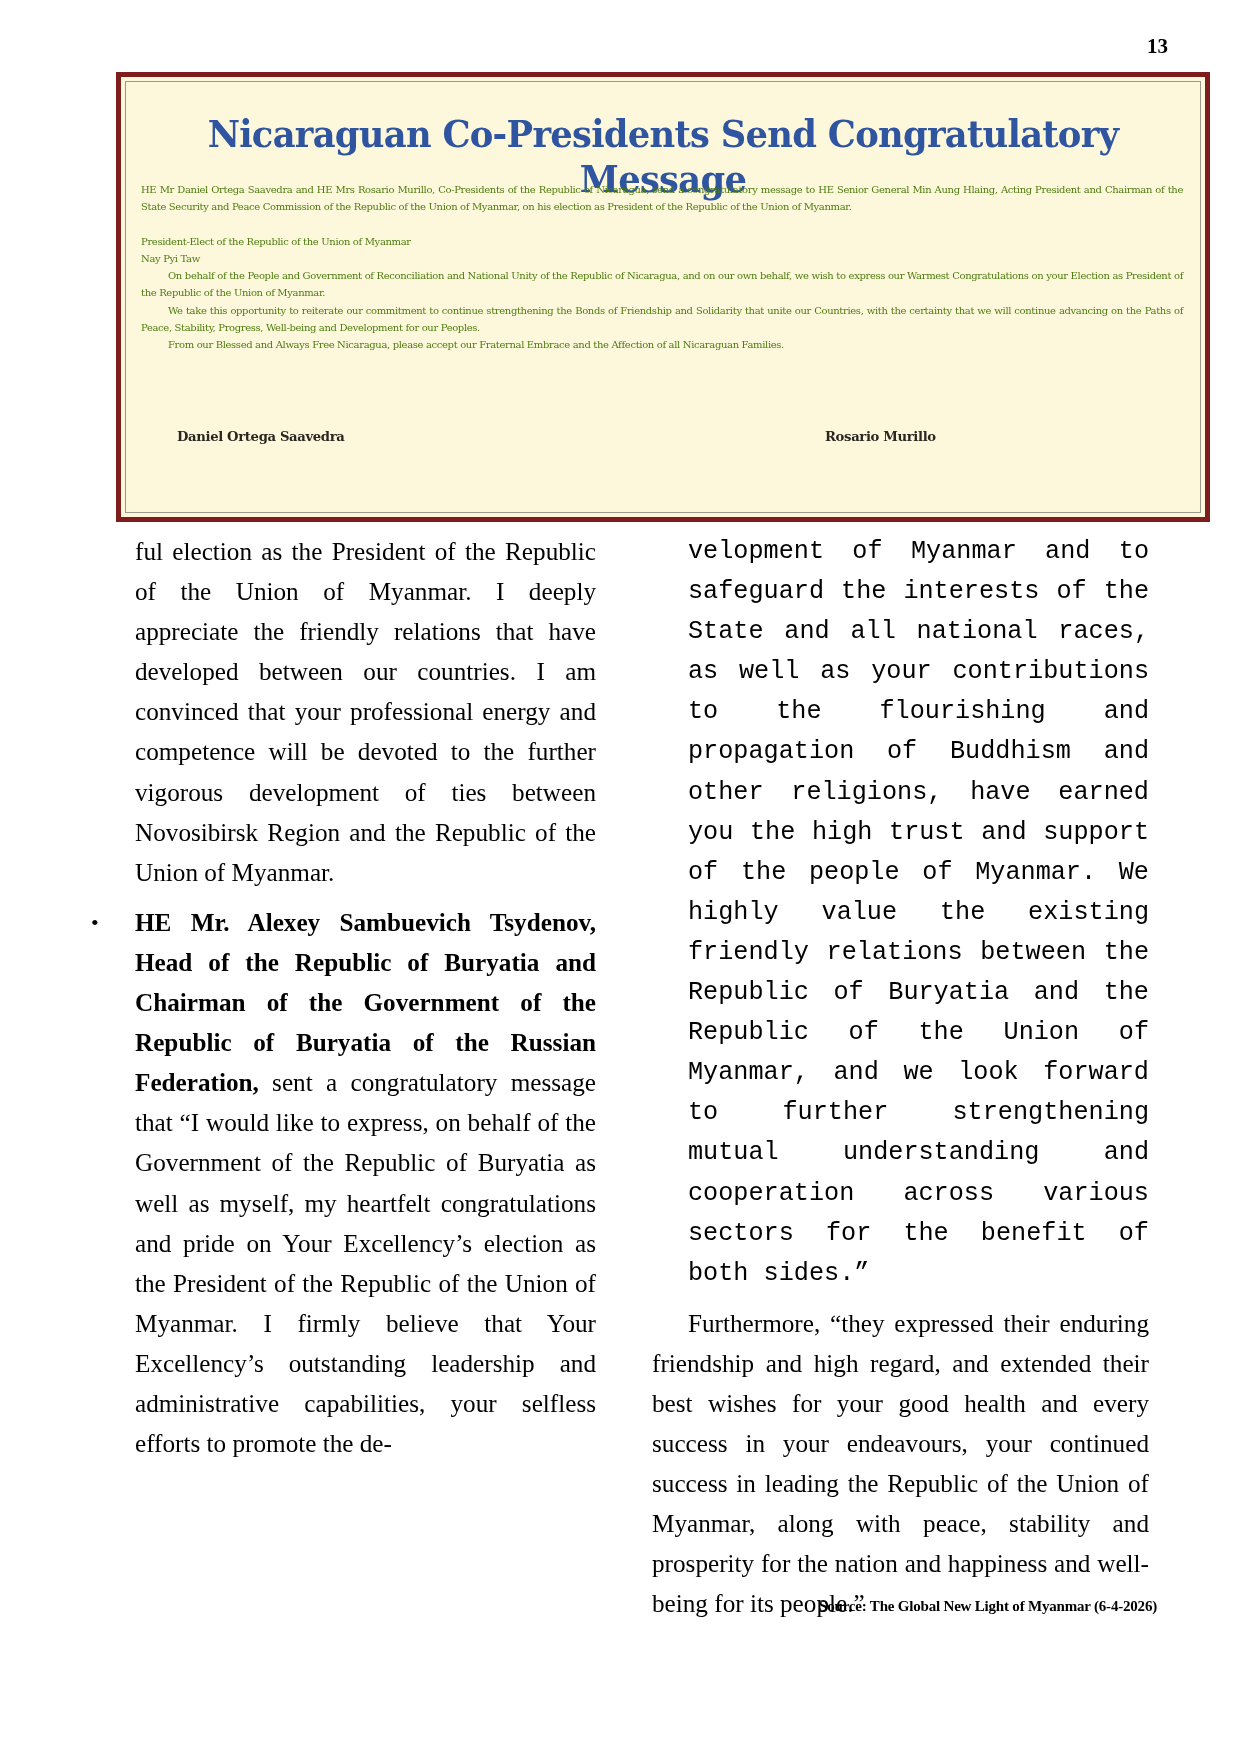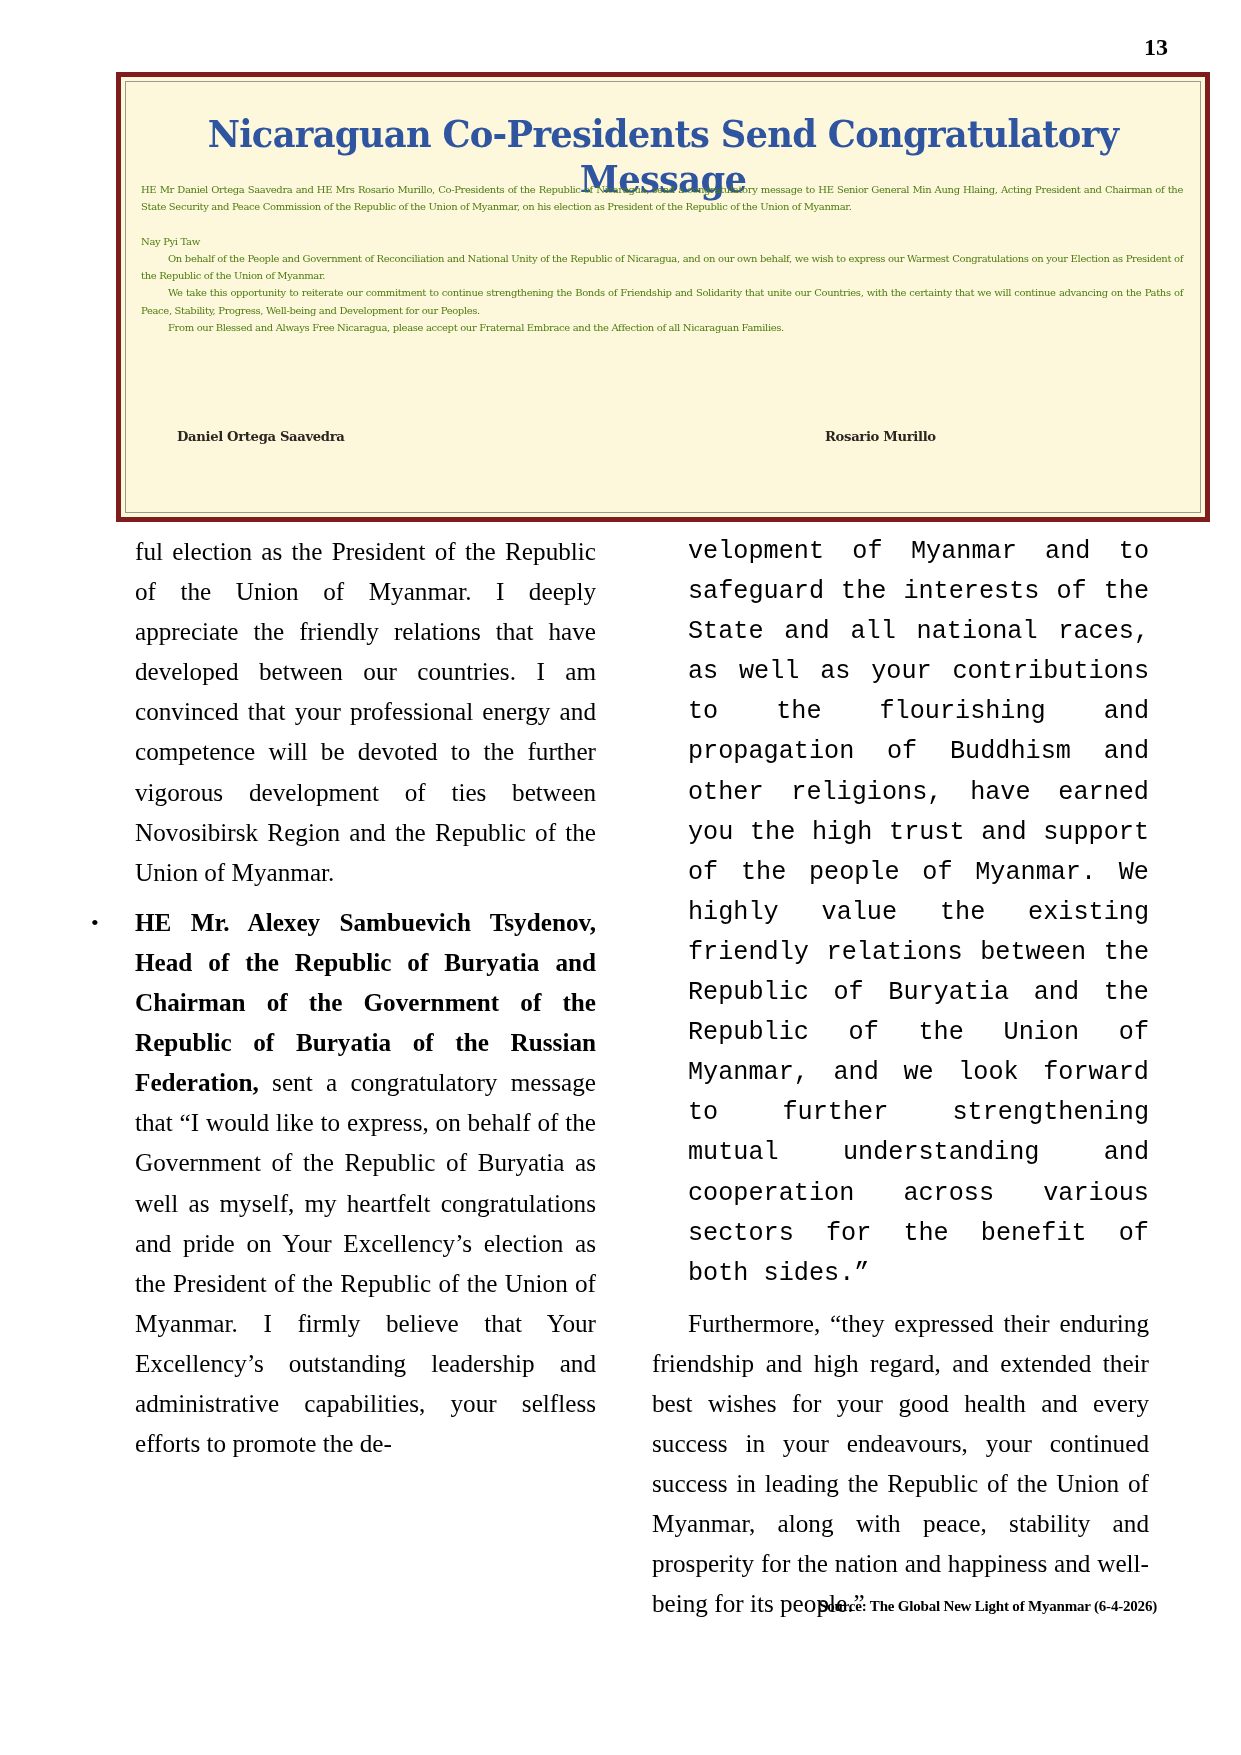--- a/index.html
+++ b/index.html
@@ -1,19 +1,19 @@
 <!DOCTYPE html>
 <html><head>
 <meta charset="utf-8">
 <style>
   html, body { margin: 0; padding: 0; background: #ffffff; }
   body { width: 1241px; height: 1755px; position: relative; overflow: hidden;
          font-family: "Liberation Serif", "DejaVu Serif", serif; color: #000; }
   .page-number { position: absolute; top: 34px; left: 1120px; width: 48px; text-align: right;
-                 font-weight: bold; font-size: 24px; }
+                 font-weight: bold; font-size: 21px; }
   .box { position: absolute; left: 76px; top: 72px; width: 1084px; height: 440px;
          border: 5px solid #7f1d1d; background: #fdf8dc; box-sizing: content-box; margin-left: 40px; }
   .box-inner { position: absolute; left: 4px; top: 4px; right: 4px; bottom: 4px;
                border: 1.5px solid #9a9a8c; }
   .box-title { position: absolute; left: 0; right: 0; top: 34px; text-align: center;
                color: #2f55a0; font-weight: bold; font-size: 38px; letter-spacing: -0.8px;
                font-family: "DejaVu Serif", serif; transform: scaleX(0.93); }
   .letter { position: absolute; left: 20px; right: 22px; top: 104px;
             font-size: 10px; line-height: 17.3px; color: #4d7c0f;
             font-family: "DejaVu Serif", serif; letter-spacing: -0.35px; }
@@ -42,20 +42,21 @@
 <body>
 
 <div class="page-number">13</div>
 
 <div class="box">
   <div class="box-inner"></div>
   <div class="box-title">Nicaraguan Co-Presidents Send Congratulatory Message</div>
   <div class="letter">
     <p class="intro">HE Mr Daniel Ortega Saavedra and HE Mrs Rosario Murillo, Co-Presidents of the Republic of Nicaragua, send a congratulatory message to HE Senior General Min Aung Hlaing, Acting President and Chairman of the State Security and Peace Commission of the Republic of the Union of Myanmar, on his election as President of the Republic of the Union of Myanmar.</p>
     <div class="spacer"></div>
+    <p>President-Elect of the Republic of the Union of Myanmar</p>
     <p>Nay Pyi Taw</p>
     <p class="indent">On behalf of the People and Government of Reconciliation and National Unity of the Republic of Nicaragua, and on our own behalf, we wish to express our Warmest Congratulations on your Election as President of the Republic of the Union of Myanmar.</p>
     <p class="indent">We take this opportunity to reiterate our commitment to continue strengthening the Bonds of Friendship and Solidarity that unite our Countries, with the certainty that we will continue advancing on the Paths of Peace, Stability, Progress, Well-being and Development for our Peoples.</p>
     <p class="indent">From our Blessed and Always Free Nicaragua, please accept our Fraternal Embrace and the Affection of all Nicaraguan Families.</p>
   </div>
   <div class="signatures">
     <span class="sig-left">Daniel Ortega Saavedra</span>
     <span class="sig-right">Rosario Murillo</span>
   </div>
 </div>

